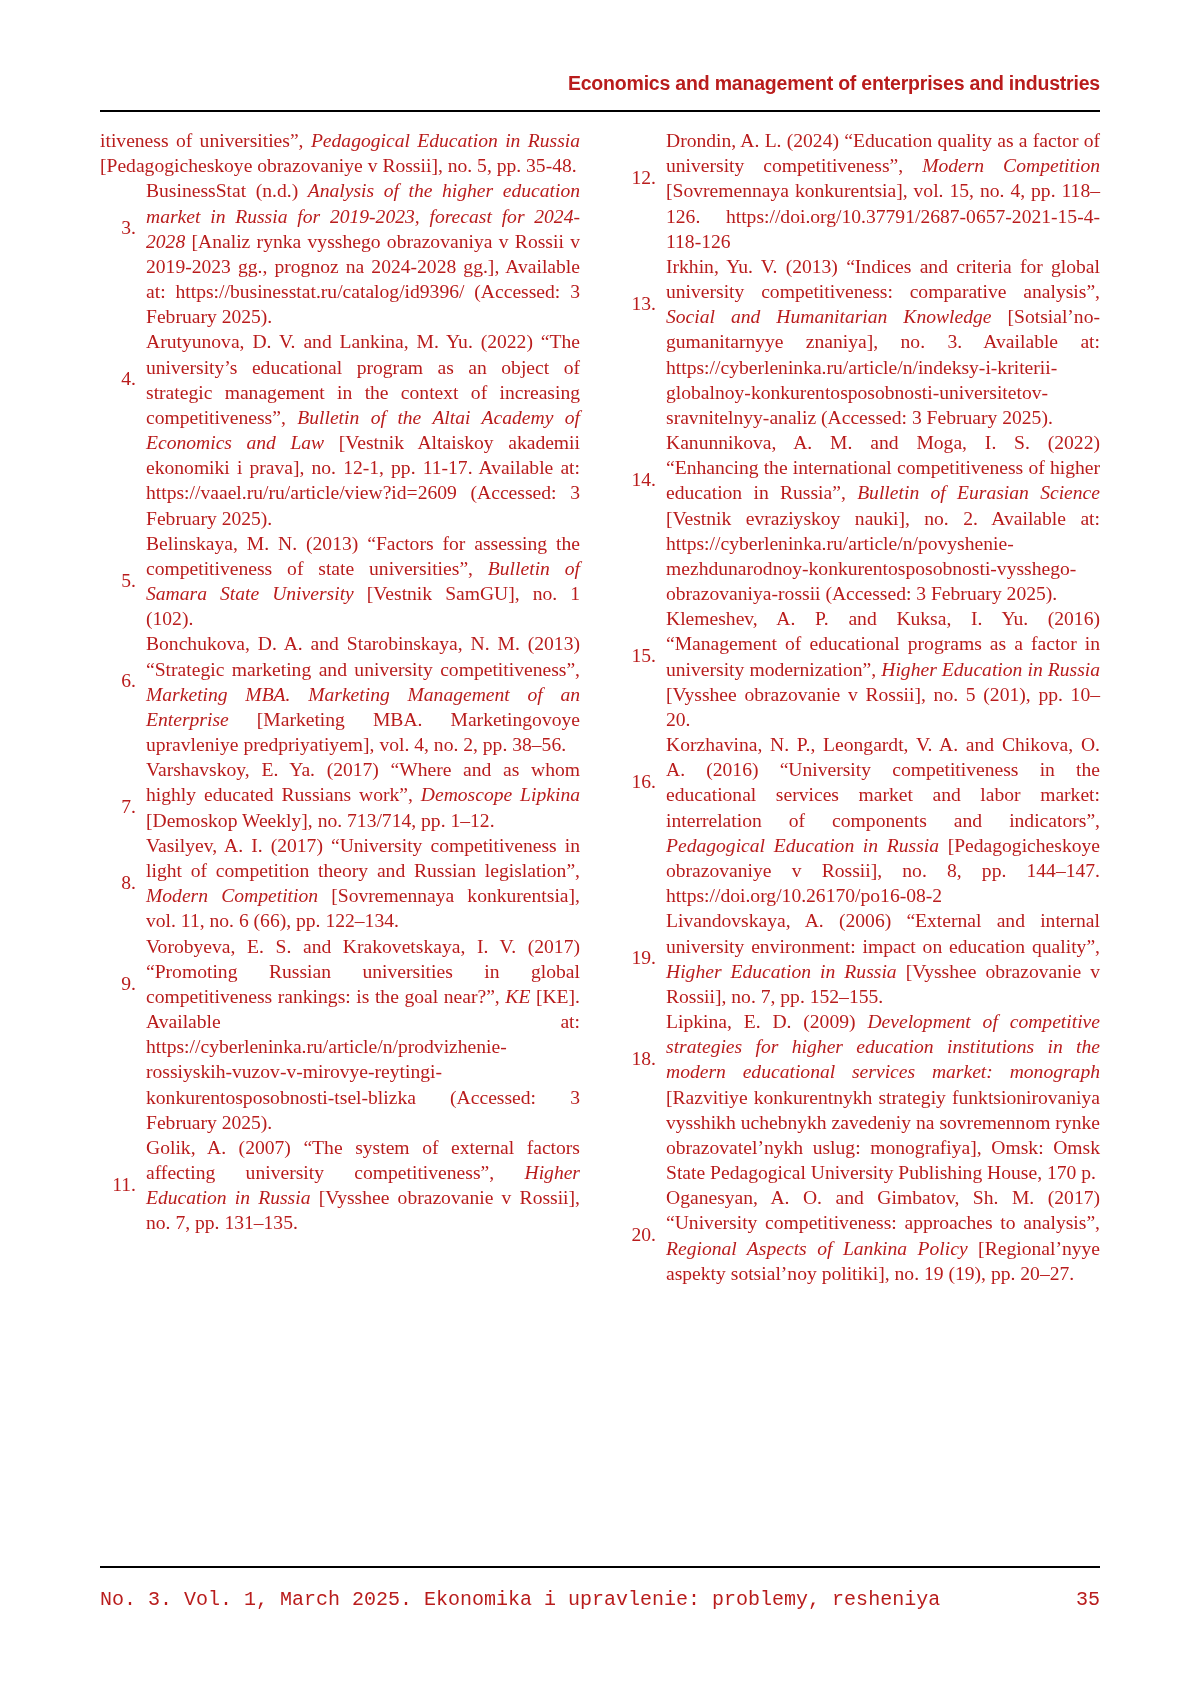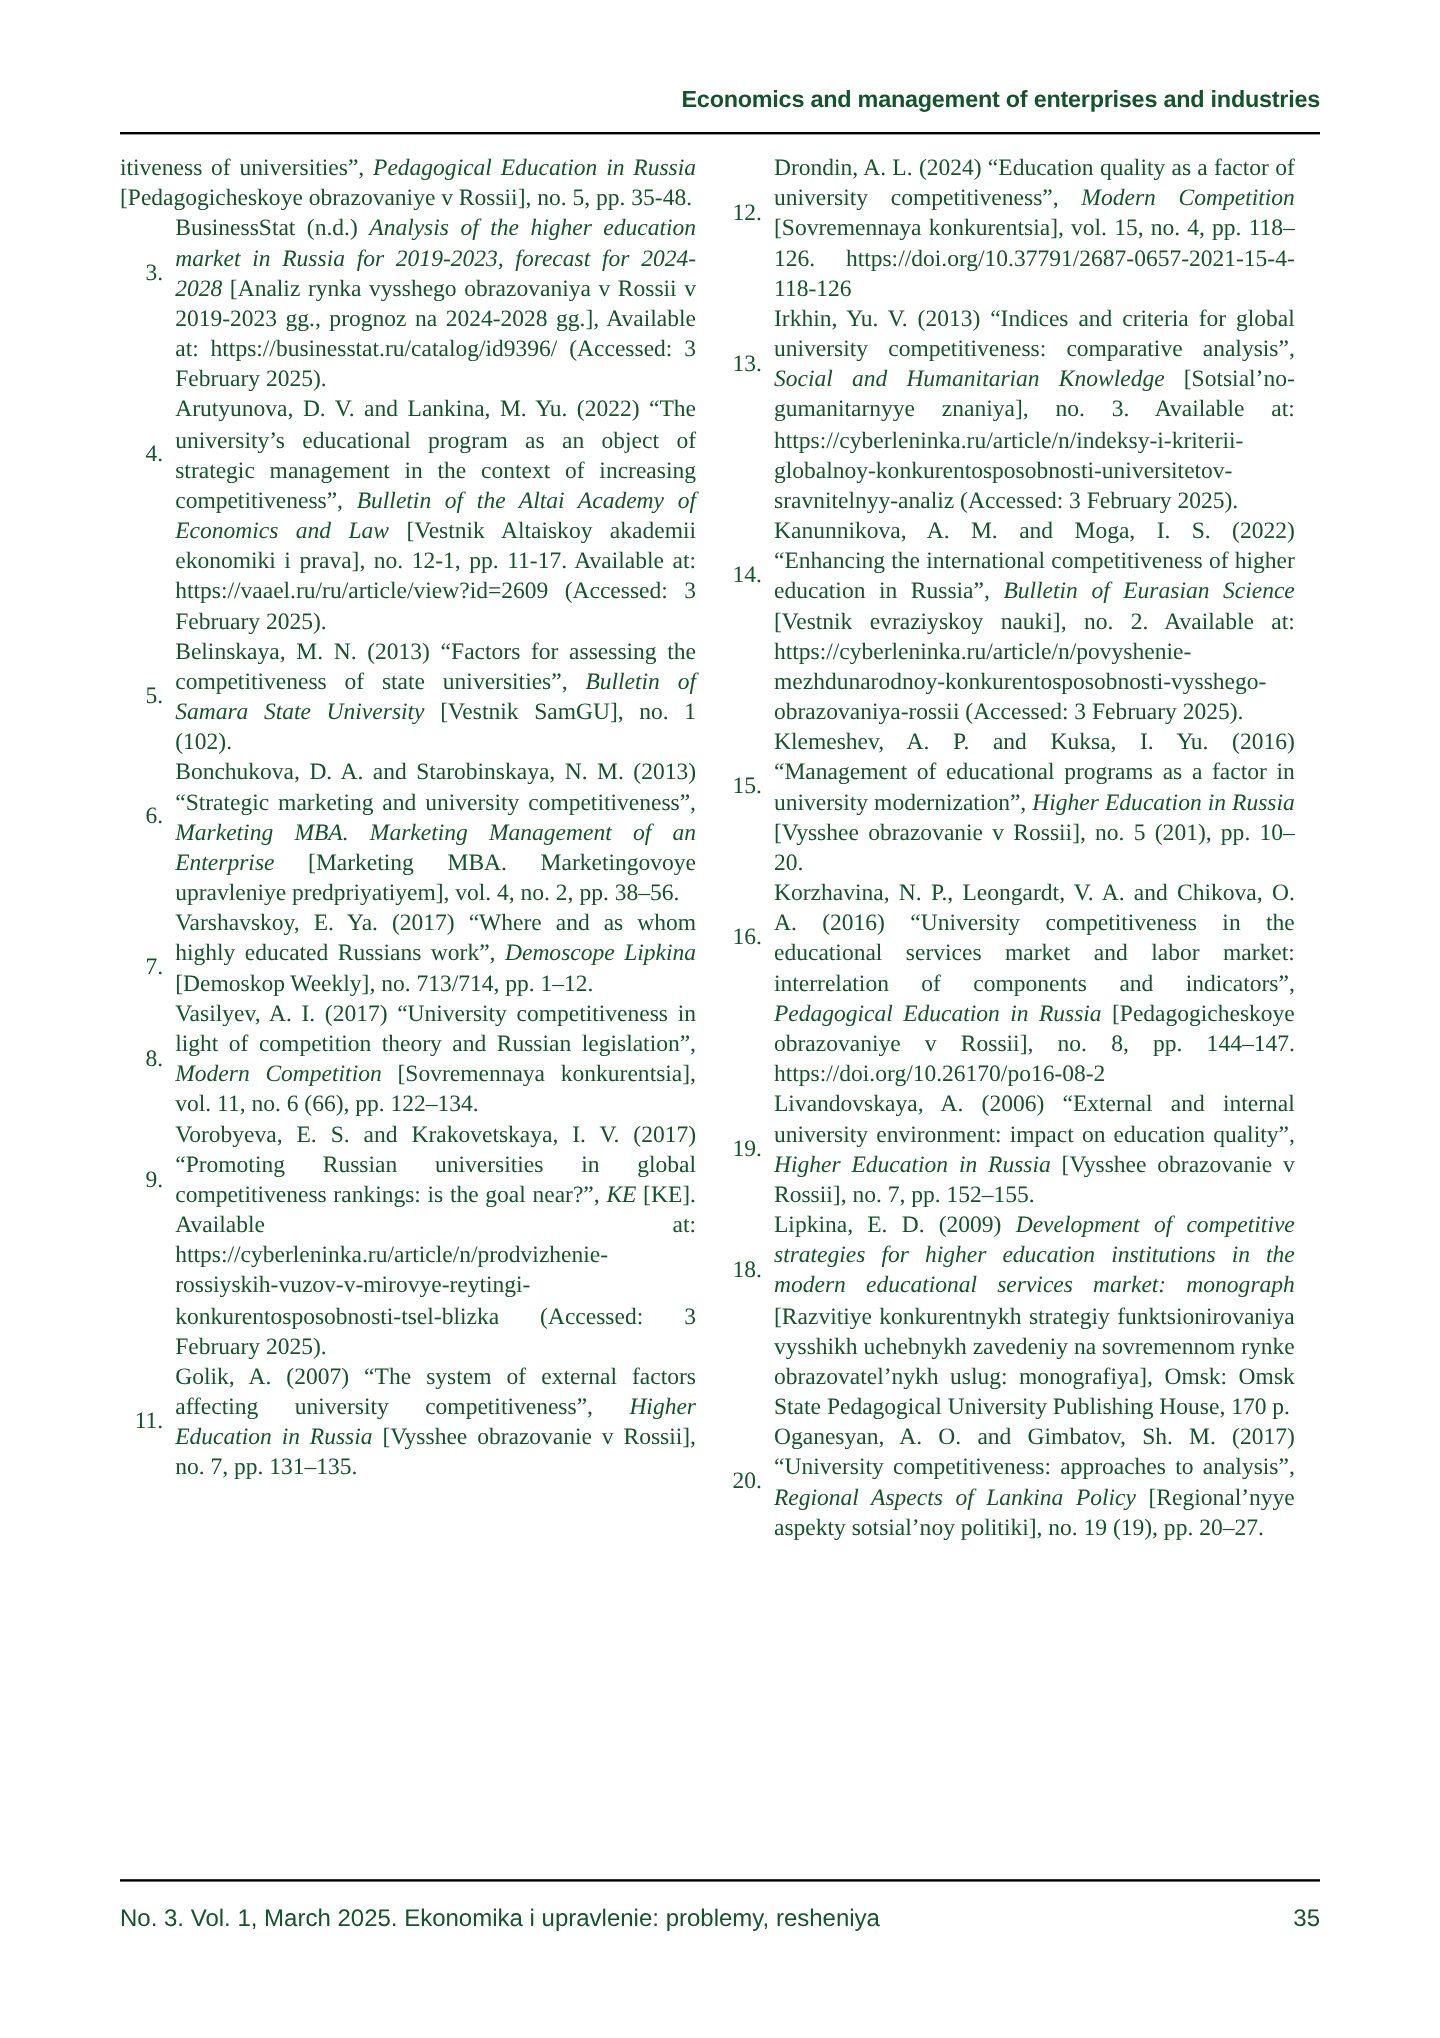--- a/index.html
+++ b/index.html
@@ -8,21 +8,21 @@
     background: #ffffff;
   }
   .page {
     position: relative;
     width: 1200px;
     height: 1698px;
     margin: 0 auto;
     background: #ffffff;
     box-sizing: border-box;
     font-family: "Liberation Serif", serif;
-    color: #14532d;
+    color: #b91c1c;
   }
   .header {
     position: absolute;
     top: 72px;
     left: 100px;
     right: 100px;
     text-align: right;
     font-family: "Liberation Sans", sans-serif;
     font-weight: bold;
     font-size: 19.5px;
@@ -42,36 +42,36 @@
     left: 100px;
     width: 1000px;
     height: 2px;
     background: #000000;
   }
   .footer {
     position: absolute;
     top: 1588px;
     left: 100px;
     width: 1000px;
-    font-family: Liberation Sans, sans-serif;
+    font-family: Liberation Mono, monospace;
     font-size: 20px;
     display: flex;
     justify-content: space-between;
     align-items: center;
   }
   .footer-page {
     font-size: 20px;
   }
   .columns {
     position: absolute;
     top: 128px;
     left: 100px;
     width: 1000px;
     display: flex;
-    gap: 19px;
+    gap: 40px;
   }
   .col {
     width: 480px;
   }
   ol.reflist {
     list-style: none;
     margin: 0;
     padding: 0;
   }
   ol.reflist li {

